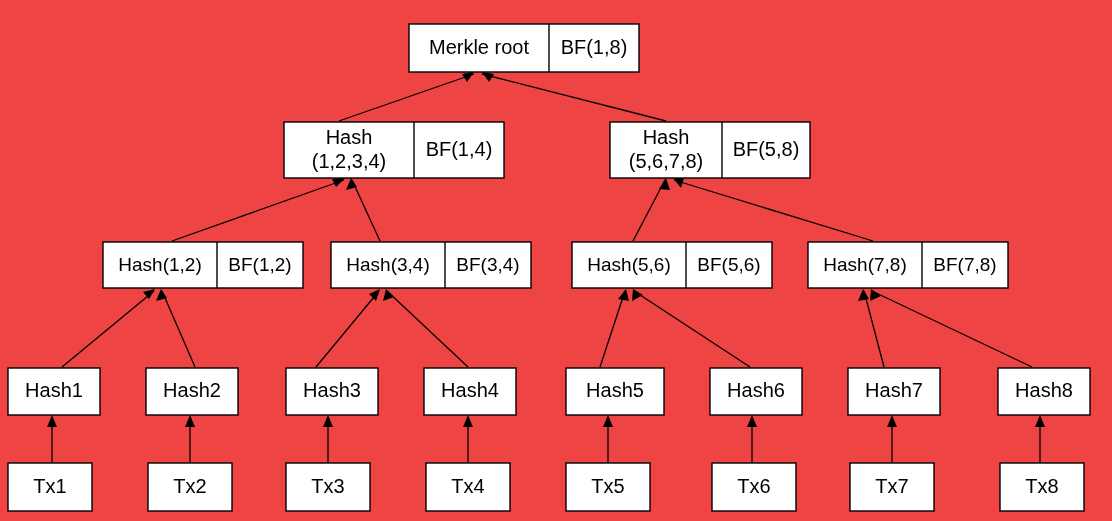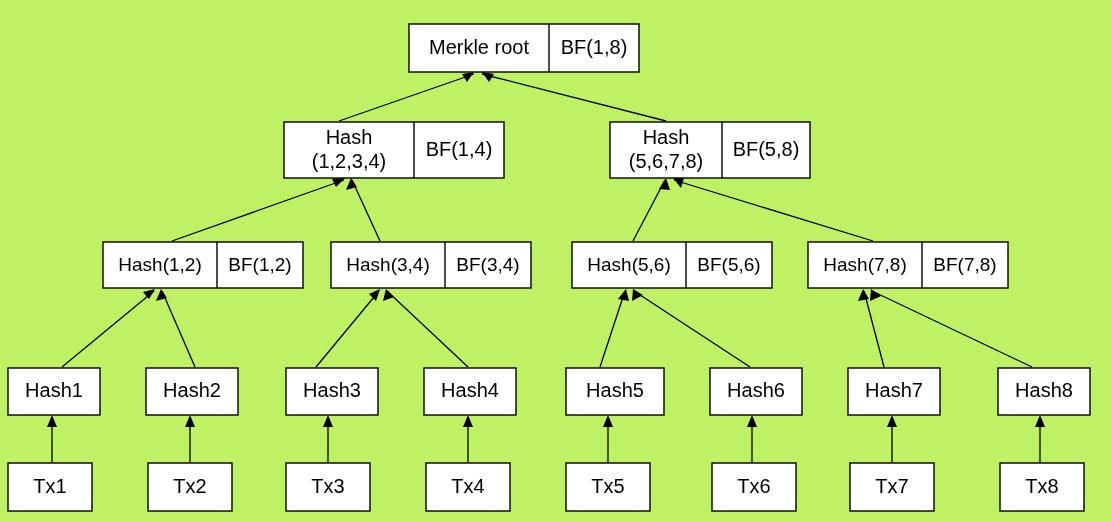--- a/index.html
+++ b/index.html
@@ -4,21 +4,21 @@
 <style>
   html, body {
     margin: 0;
     padding: 0;
     background: #ffffff;
   }
   #diagram-root {
     position: relative;
     width: 1112px;
     height: 521px;
-    background: #bef264;
+    background: #ef4444;
     font-family: "Liberation Sans", sans-serif;
     overflow: hidden;
   }
   svg#tree-svg {
     position: absolute;
     left: 0;
     top: 0;
     width: 1112px;
     height: 521px;
   }

